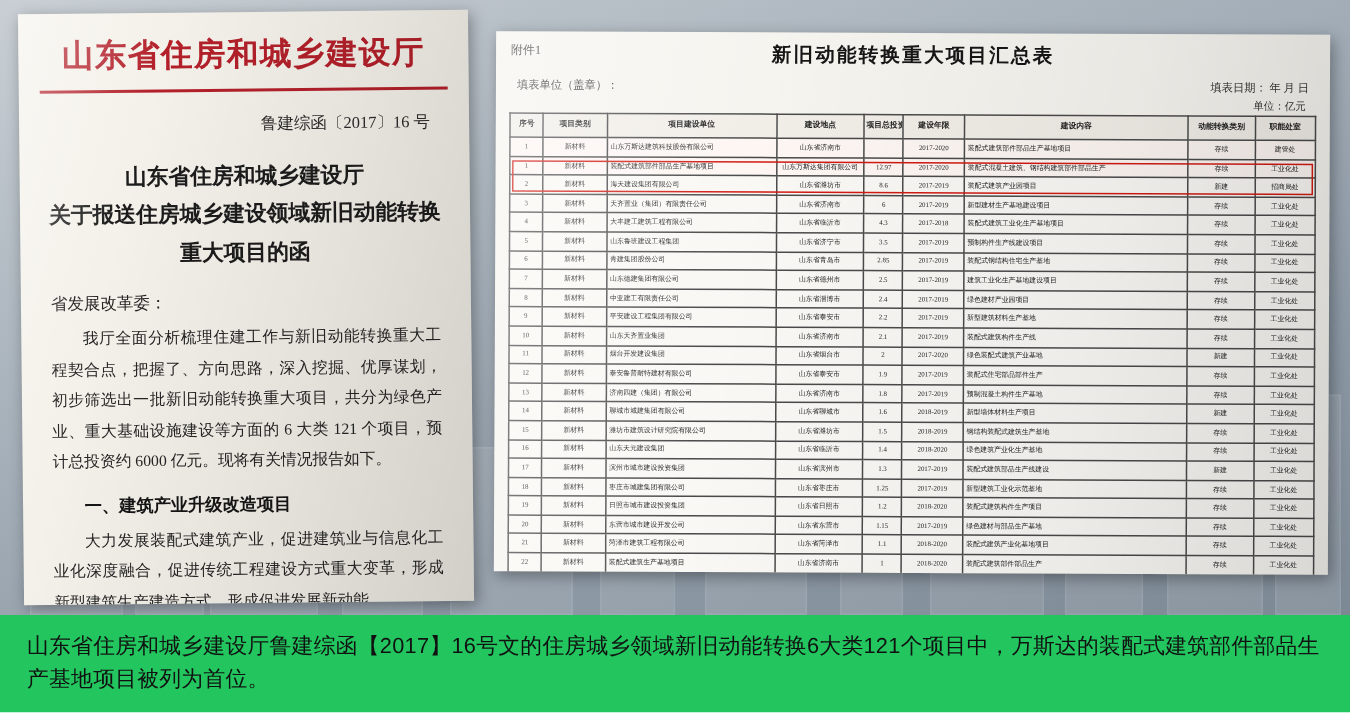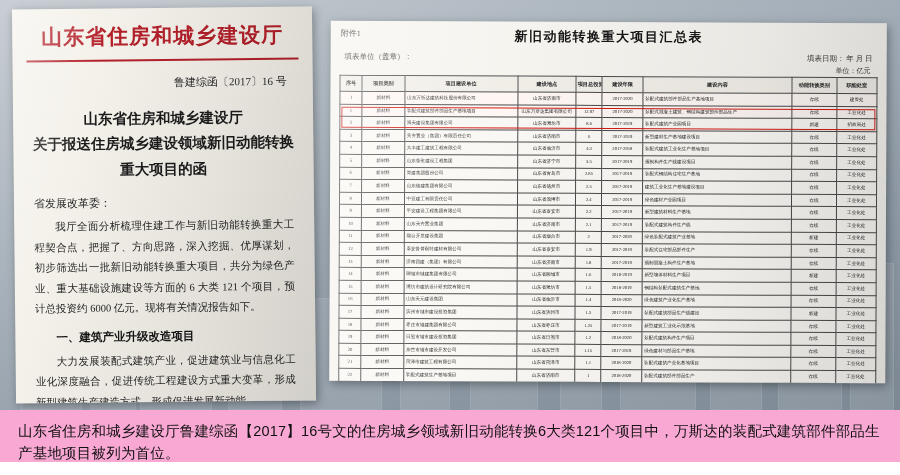--- a/index.html
+++ b/index.html
@@ -204,22 +204,22 @@
     border: 1.6px solid #d11a13;
     box-sizing: border-box;
     pointer-events: none;
   }
   
   .caption {
     position: absolute;
     left: 0;
     top: 410px;
     width: 900px;
-    height: 52px;
-    background: #f9a8d4;
+    height: 65px;
+    background: #22c55e;
     box-sizing: border-box;
     padding: 10px 18px 0 18px;
   }
   .caption p {
     margin: 0;
     font-family: "Liberation Sans", sans-serif;
     font-size: 14.5px;
     line-height: 1.55;
     color: #111;
     letter-spacing: 0.2px;

